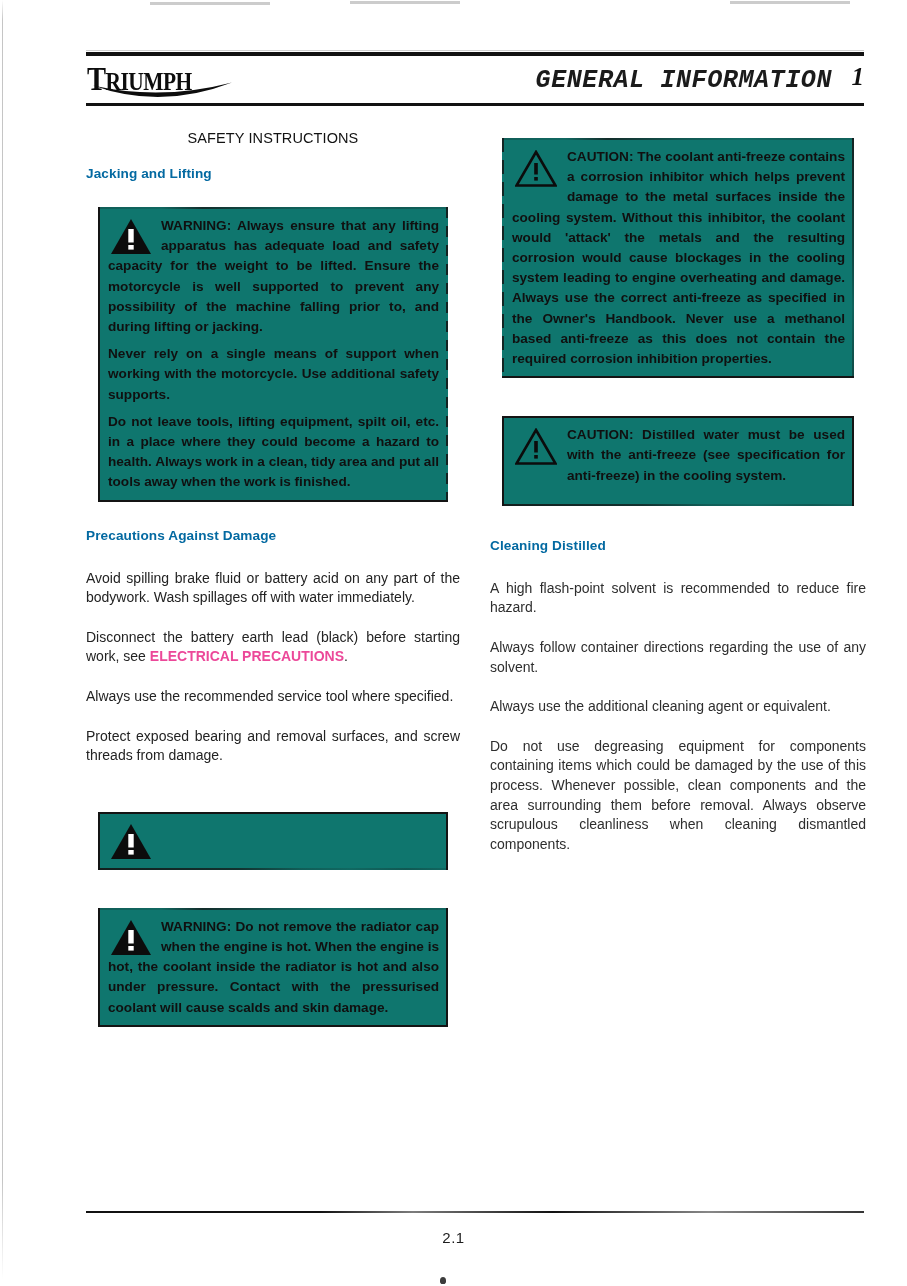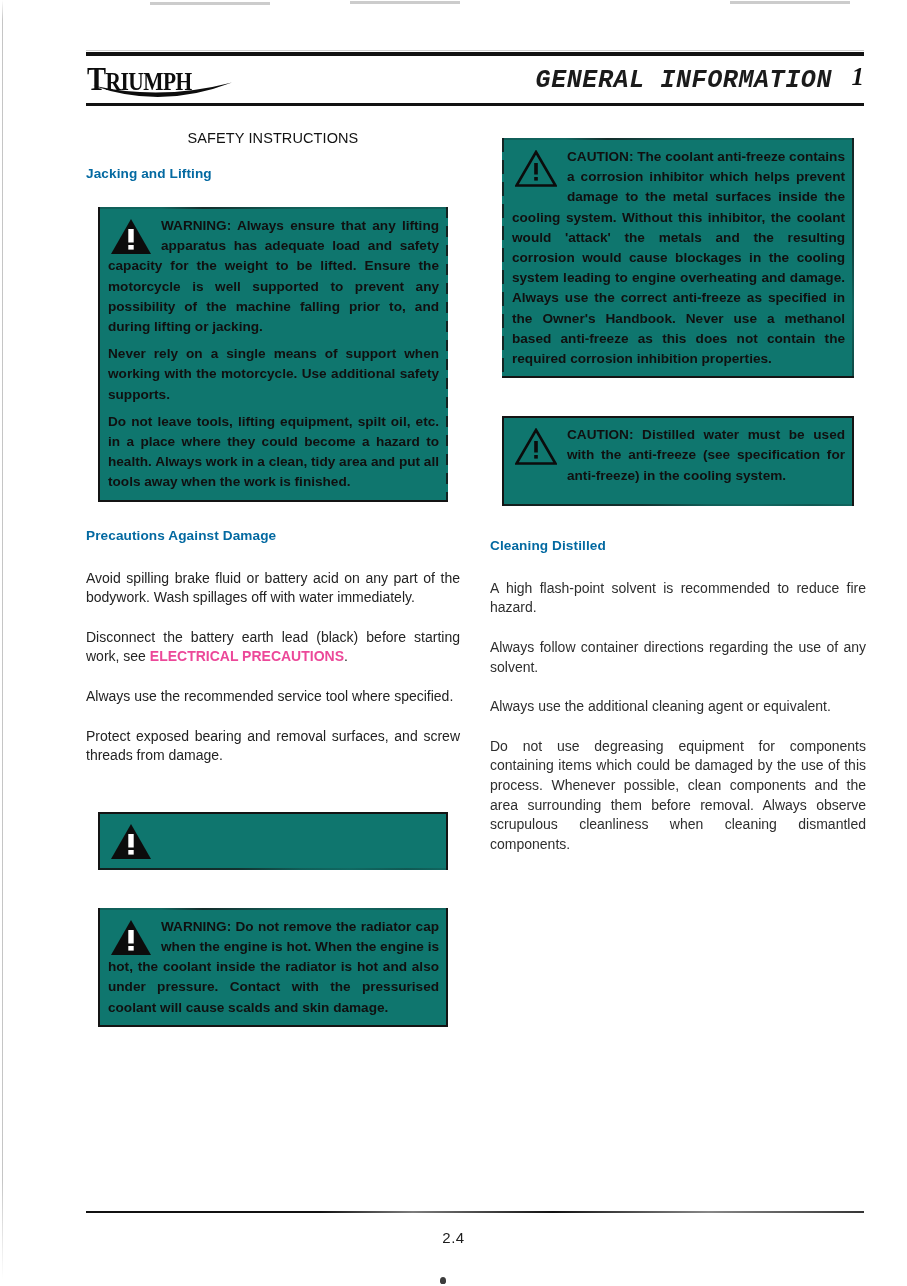--- a/index.html
+++ b/index.html
@@ -404,13 +404,13 @@
 
   <p class="body faded">Always use the additional cleaning agent or equivalent.</p>
 
   <div class="gap-m"></div>
 
   <p class="body faded">Do not use degreasing equipment for components containing items which could be damaged by the use of this process. Whenever possible, clean components and the area surrounding them before removal. Always observe scrupulous cleanliness when cleaning dismantled components.</p>
 
 </div>
 
 <div class="footer-rule"></div>
-<div class="page-num">2.4</div>
+<div class="page-num">2.1</div>
 
 </body></html>

